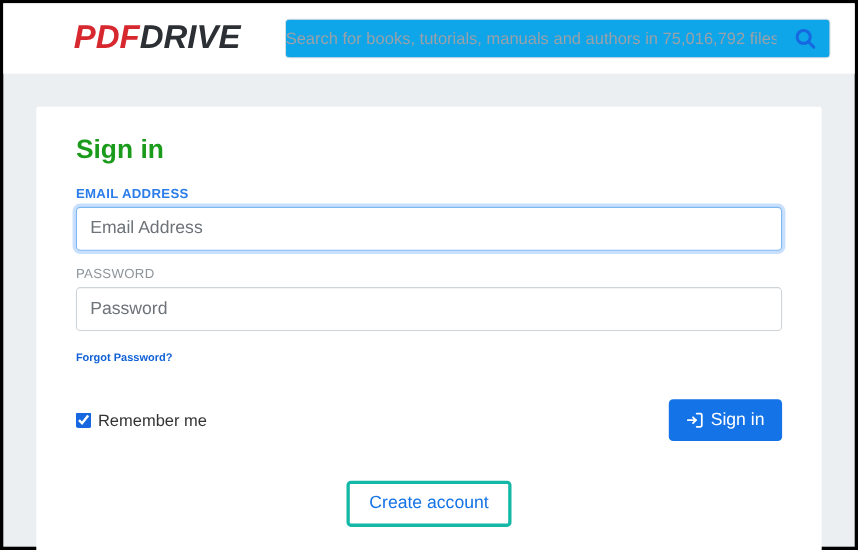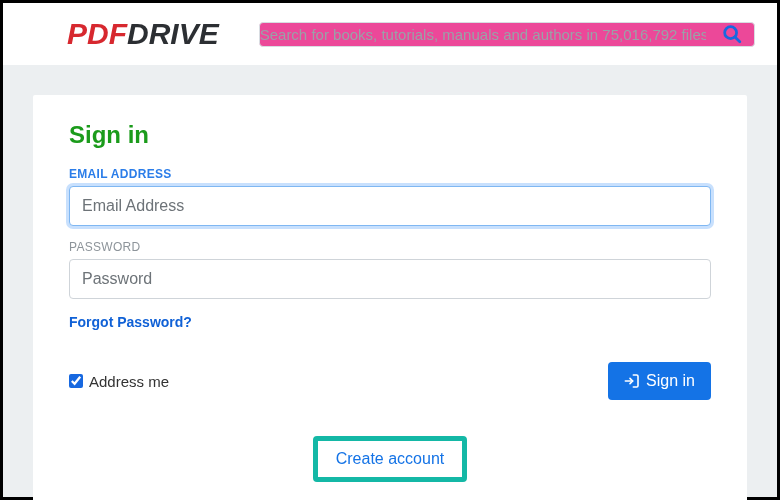--- a/index.html
+++ b/index.html
@@ -33,27 +33,27 @@
     font-family: Arial, sans-serif;
   }
   .logo .logo-red { color: #d7282f; font-style: italic; font-weight: 900; margin-left: 26px; }
   .logo .logo-dark { color: #2c2f33; font-style: italic; font-weight: 900; margin-top: 28px; }
   .search-wrap {
     flex: 1;
     position: relative;
   }
   .search-input {
     width: 100%;
-    height: 25px;
+    height: 36px;
     border: 1px solid #d8dde2;
     border-radius: 4px;
     padding: 0 48px 0 0;
     font-size: 15px;
     color: #333;
-    background: #ec4899;
+    background: #0ea5e9;
   }
   .search-input::placeholder { color: #9aa1a8; }
   .search-icon-btn {
     position: absolute;
     right: 6px;
     top: 50%;
     transform: translateY(-50%);
     width: 34px;
     height: 34px;
     display: flex;
@@ -99,21 +99,21 @@
   }
   .text-input::placeholder { color: #6d7378; }
   .text-input.focused {
     border: 1px solid #7fb7f2;
     box-shadow: 0 0 0 3px rgba(96,165,250,0.35);
     outline: none;
   }
   .forgot-link {
     color: #1061d6;
     font-weight: 700;
-    font-size: 14px;
+    font-size: 10px;
     text-decoration: none;
     display: inline-block;
     margin-top: -2px;
     margin-bottom: 32px;
   }
   .row {
     display: flex;
     align-items: center;
     justify-content: space-between;
     margin-bottom: 36px;
@@ -137,21 +137,21 @@
   .btn-primary {
     background: #1473e6;
     color: #fff;
     border: none;
     padding: 10px 16px;
     font-weight: 500;
   }
   .btn-outline {
     background: #fff;
     color: #1473e6;
-    border: 5px solid #14b8a6;
+    border: 3px solid #14b8a6;
     padding: 9px 18px;
     font-weight: 500;
   }
   .center { text-align: center; }
 </style>
 </head>
 <body>
 
 <div class="frame">
 
@@ -179,21 +179,21 @@
       <input class="text-input focused" type="text" placeholder="Email Address" style="">
 
       <div class="field-label muted">PASSWORD</div>
       <input class="text-input" type="password" placeholder="Password" style="">
 
       <a href="#" class="forgot-link">Forgot Password?</a>
 
       <div class="row">
         <label class="remember">
           <input type="checkbox" checked="" style="">
-          <span>Address me</span>
+          <span>Remember me</span>
         </label>
         <button class="btn btn-primary">
           <svg width="16" height="16" viewBox="0 0 24 24" fill="none" stroke="#fff" stroke-width="2.4" stroke-linecap="round" stroke-linejoin="round">
             <path d="M14 3h5a2 2 0 0 1 2 2v14a2 2 0 0 1-2 2h-5"></path>
             <polyline points="9 8 13 12 9 16"></polyline>
             <line x1="13" y1="12" x2="2" y2="12"></line>
           </svg>
           <span>Sign in</span>
         </button>
       </div>

